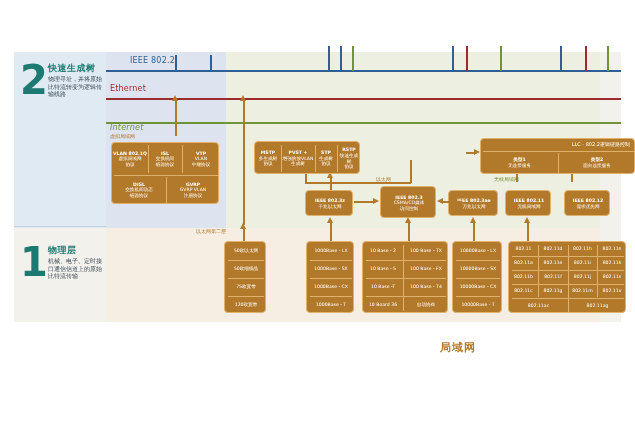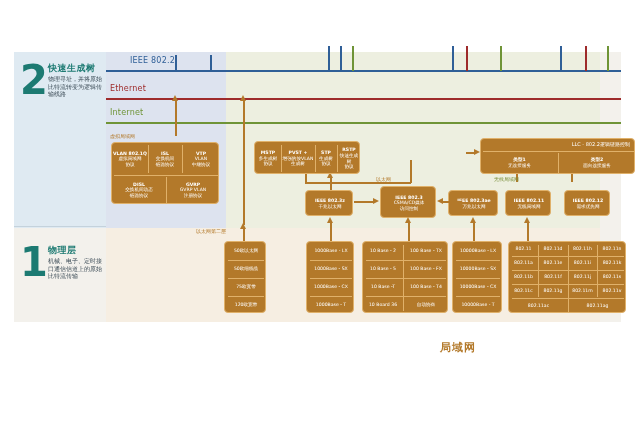--- a/index.html
+++ b/index.html
@@ -87,21 +87,21 @@
   <div class="tick" style="left:452px;top:46px;height:25px;background:#2f5f97;"></div>
   <div class="tick" style="left:466px;top:46px;height:25px;background:#9e2b2b;"></div>
   <div class="tick" style="left:500px;top:46px;height:25px;background:#6f9437;"></div>
   <div class="tick" style="left:560px;top:46px;height:25px;background:#2f5f97;"></div>
   <div class="tick" style="left:585px;top:46px;height:25px;background:#9e2b2b;"></div>
   <div class="tick" style="left:607px;top:46px;height:25px;background:#6f9437;"></div>
 
   <div class="band-lbl" style="left:110px;top:84px;color:#9e2b2b;">Ethernet</div>
   <div class="band" style="left:106px;top:98px;width:515px;background:#9e2b2b;"></div>
 
-  <div class="band-lbl" style="left:110px;top:108px;color:#6f9437;">Internet</div>
+  <div class="band-lbl" style="left:110px;top:123px;color:#6f9437;font-style:italic;">Internet</div>
   <div class="band" style="left:106px;top:122px;width:515px;background:#6f9437;"></div>
 
   <div class="arrow" style="left:175px;top:100px;height:36px;"></div>
   <div class="arrow" style="left:243px;top:100px;height:125px;"></div>
   <div class="arrow" style="left:330px;top:177px;height:22px;"></div>
   <div class="arrow" style="left:516px;top:160px;height:22px;"></div>
   <div class="arrow" style="left:571px;top:160px;height:22px;"></div>
 
   <div class="cap" style="left:110px;top:133px;">虚拟局域网</div>
 

